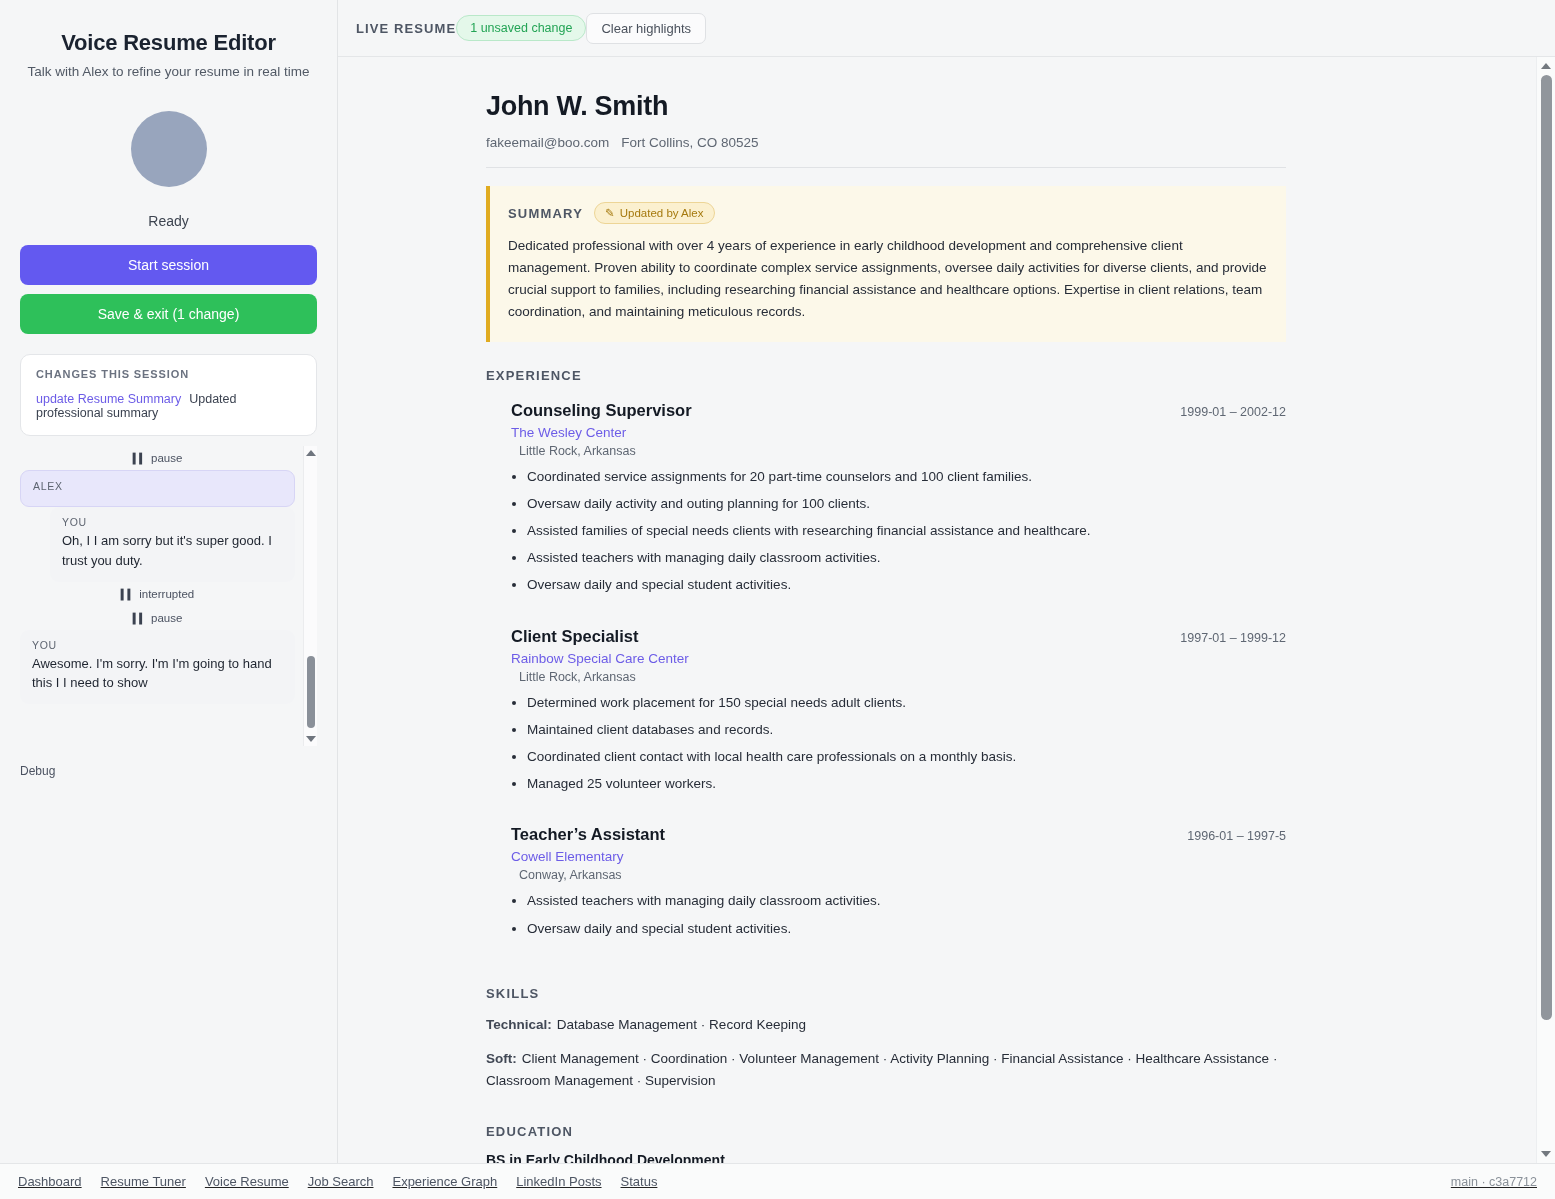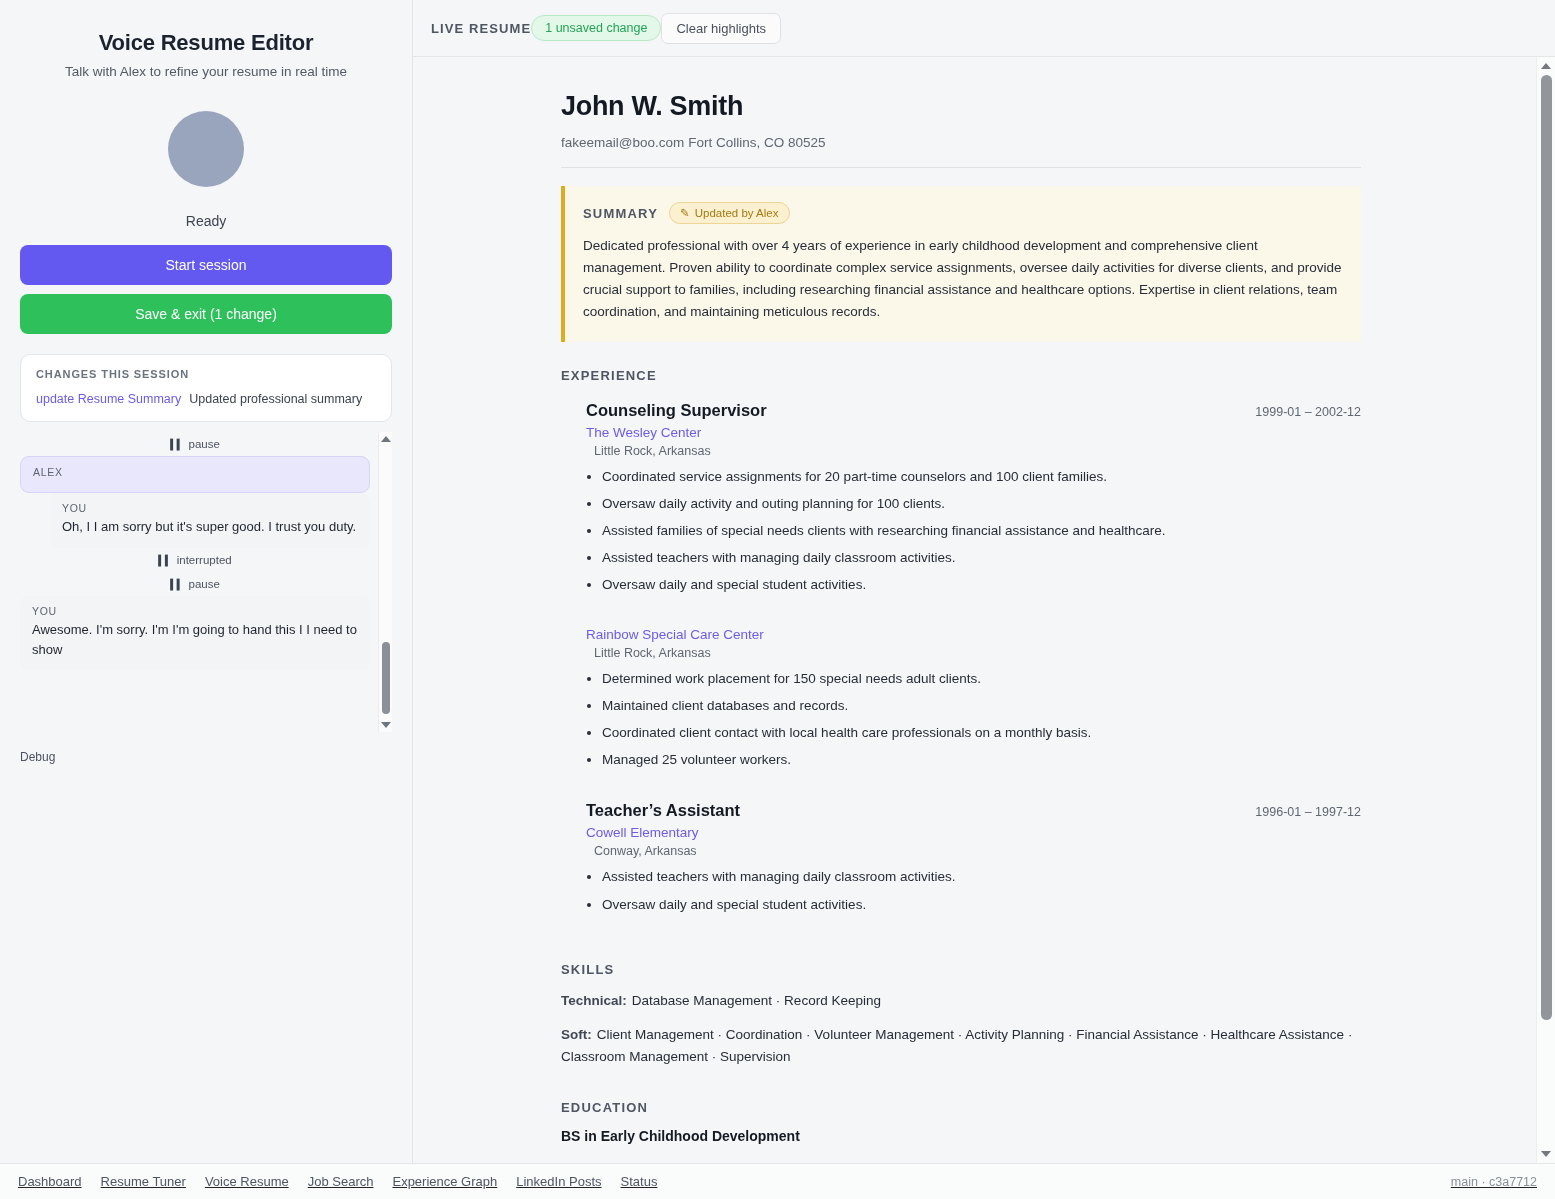--- a/index.html
+++ b/index.html
@@ -7,21 +7,21 @@
     width: 1555px; height: 1199px;
     font-family: "Liberation Sans", sans-serif;
     background: #f5f6f7;
     color: #222;
     overflow: hidden;
   }
   .app { display: flex; width: 1555px; height: 1163px; }
 
   
   .sidebar {
-    width: 413px; height: 1163px;
+    width: 338px; height: 1163px;
     background: #f5f6f7;
     border-right: 1px solid #e2e4e6;
     padding: 22px 20px 0 20px;
     display: flex; flex-direction: column;
     position: relative;
   }
   .side-title {
     text-align: center; font-size: 22px; font-weight: bold;
     color: #1b2330; letter-spacing: -0.2px; margin-top: 8px;
   }
@@ -117,21 +117,21 @@
   }
 
   .scrollwrap { flex: 1; display: flex; position: relative; overflow: hidden; }
   .doc {
     flex: 1; overflow: hidden; padding: 34px 0 0 0;
     background: #f5f6f7;
   }
   .page { width: 800px; margin-left: 148px; }
 
   .res-name { font-size: 27px; font-weight: bold; color: #141a24; letter-spacing: -0.3px; }
-  .res-contact { margin-top: 13px; font-size: 13.5px; color: #5f6773; display: flex; gap: 4px; }
+  .res-contact { margin-top: 13px; font-size: 13.5px; color: #5f6773; display: flex; gap: 12px; }
   .res-rule { border: none; border-top: 1px solid #e0e2e5; margin: 17px 0 0 0; }
 
   .summary-card {
     margin-top: 18px; background: #fcf8e9; border-left: 4px solid #e0ab20;
     padding: 16px 19px 18px 18px;
   }
   .sum-head-row { display: flex; align-items: center; gap: 11px; }
   .sec-label {
     font-size: 13px; letter-spacing: 1.2px; font-weight: 600;
     color: #4e5664; text-transform: uppercase;
@@ -293,34 +293,38 @@
               <ul class="bullets">
                 <li>Coordinated service assignments for 20 part-time counselors and 100 client families.</li>
                 <li>Oversaw daily activity and outing planning for 100 clients.</li>
                 <li>Assisted families of special needs clients with researching financial assistance and healthcare.</li>
                 <li>Assisted teachers with managing daily classroom activities.</li>
                 <li>Oversaw daily and special student activities.</li>
               </ul>
             </div>
 
             <div class="job" style="margin-top:32px;">
+              <div class="job-head">
+                <span class="job-title">Client Specialist</span>
+                <span class="job-dates">1997-01 – 1999-12</span>
+              </div>
               <div class="job-org">Rainbow Special Care Center</div>
               <div class="job-loc">Little Rock, Arkansas</div>
               <ul class="bullets">
                 <li>Determined work placement for 150 special needs adult clients.</li>
                 <li>Maintained client databases and records.</li>
                 <li>Coordinated client contact with local health care professionals on a monthly basis.</li>
                 <li>Managed 25 volunteer workers.</li>
               </ul>
             </div>
 
             <div class="job" style="margin-top:32px;">
               <div class="job-head">
                 <span class="job-title">Teacher’s Assistant</span>
-                <span class="job-dates">1996-01 – 1997-12</span>
+                <span class="job-dates">1996-01 – 1997-5</span>
               </div>
               <div class="job-org">Cowell Elementary</div>
               <div class="job-loc">Conway, Arkansas</div>
               <ul class="bullets">
                 <li>Assisted teachers with managing daily classroom activities.</li>
                 <li>Oversaw daily and special student activities.</li>
               </ul>
             </div>
           </div>
 

